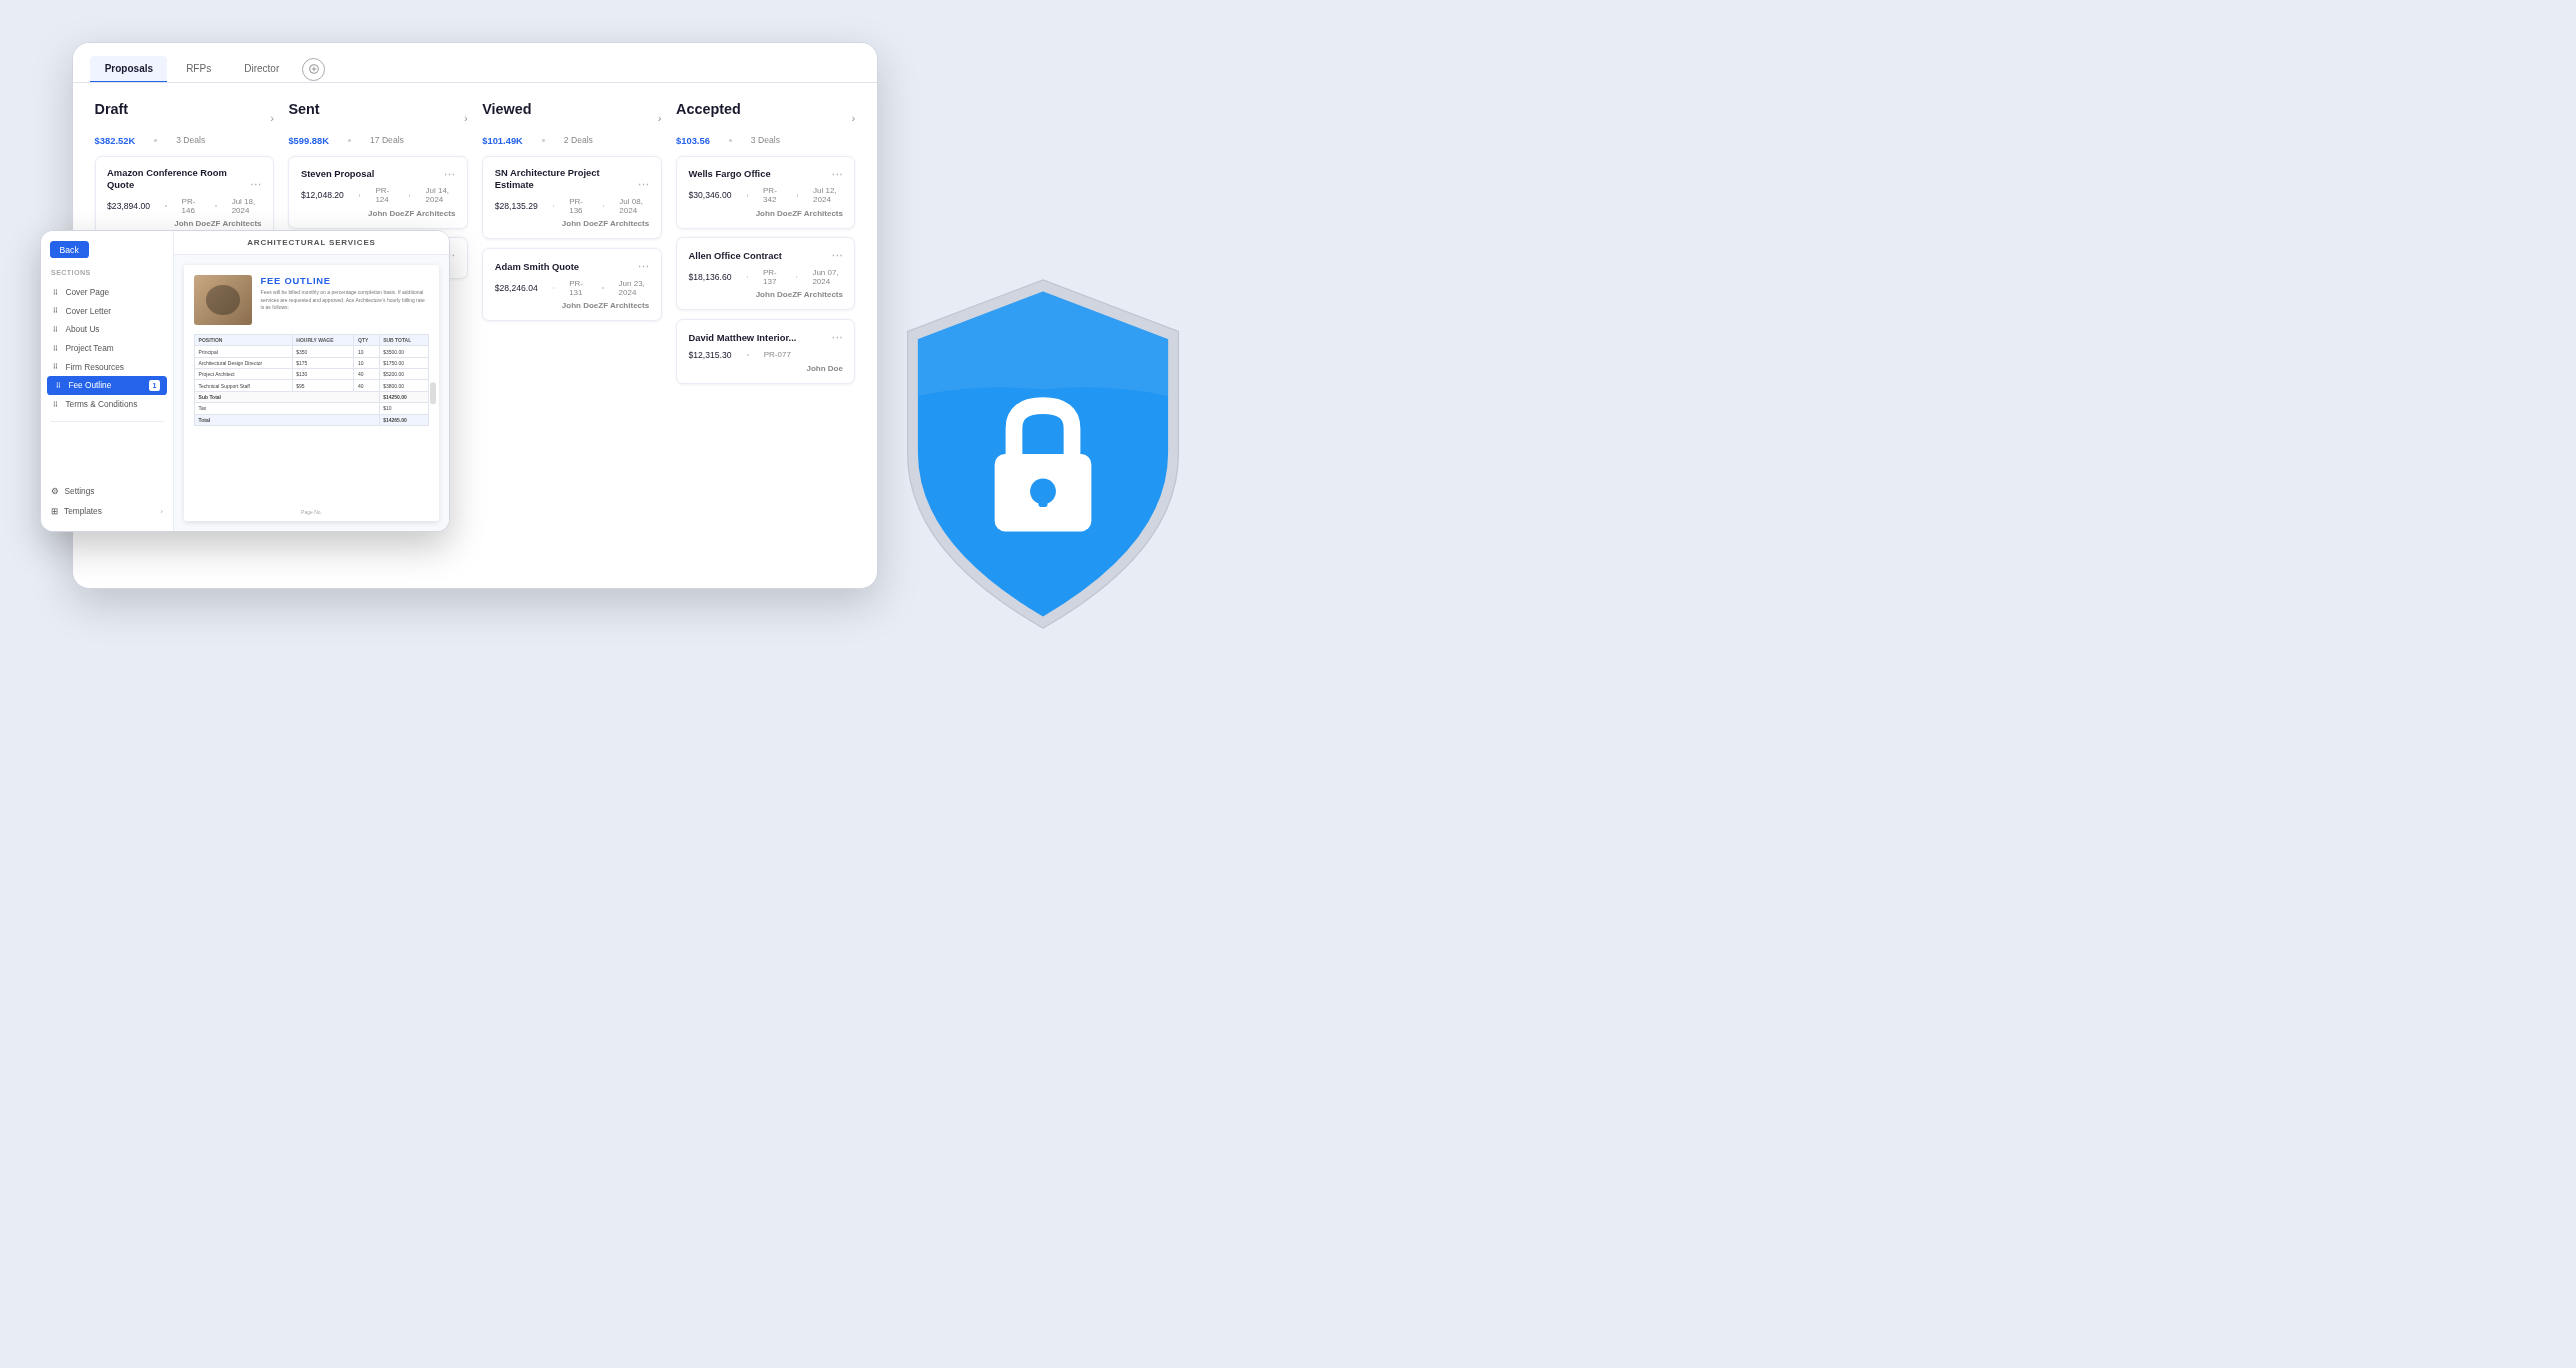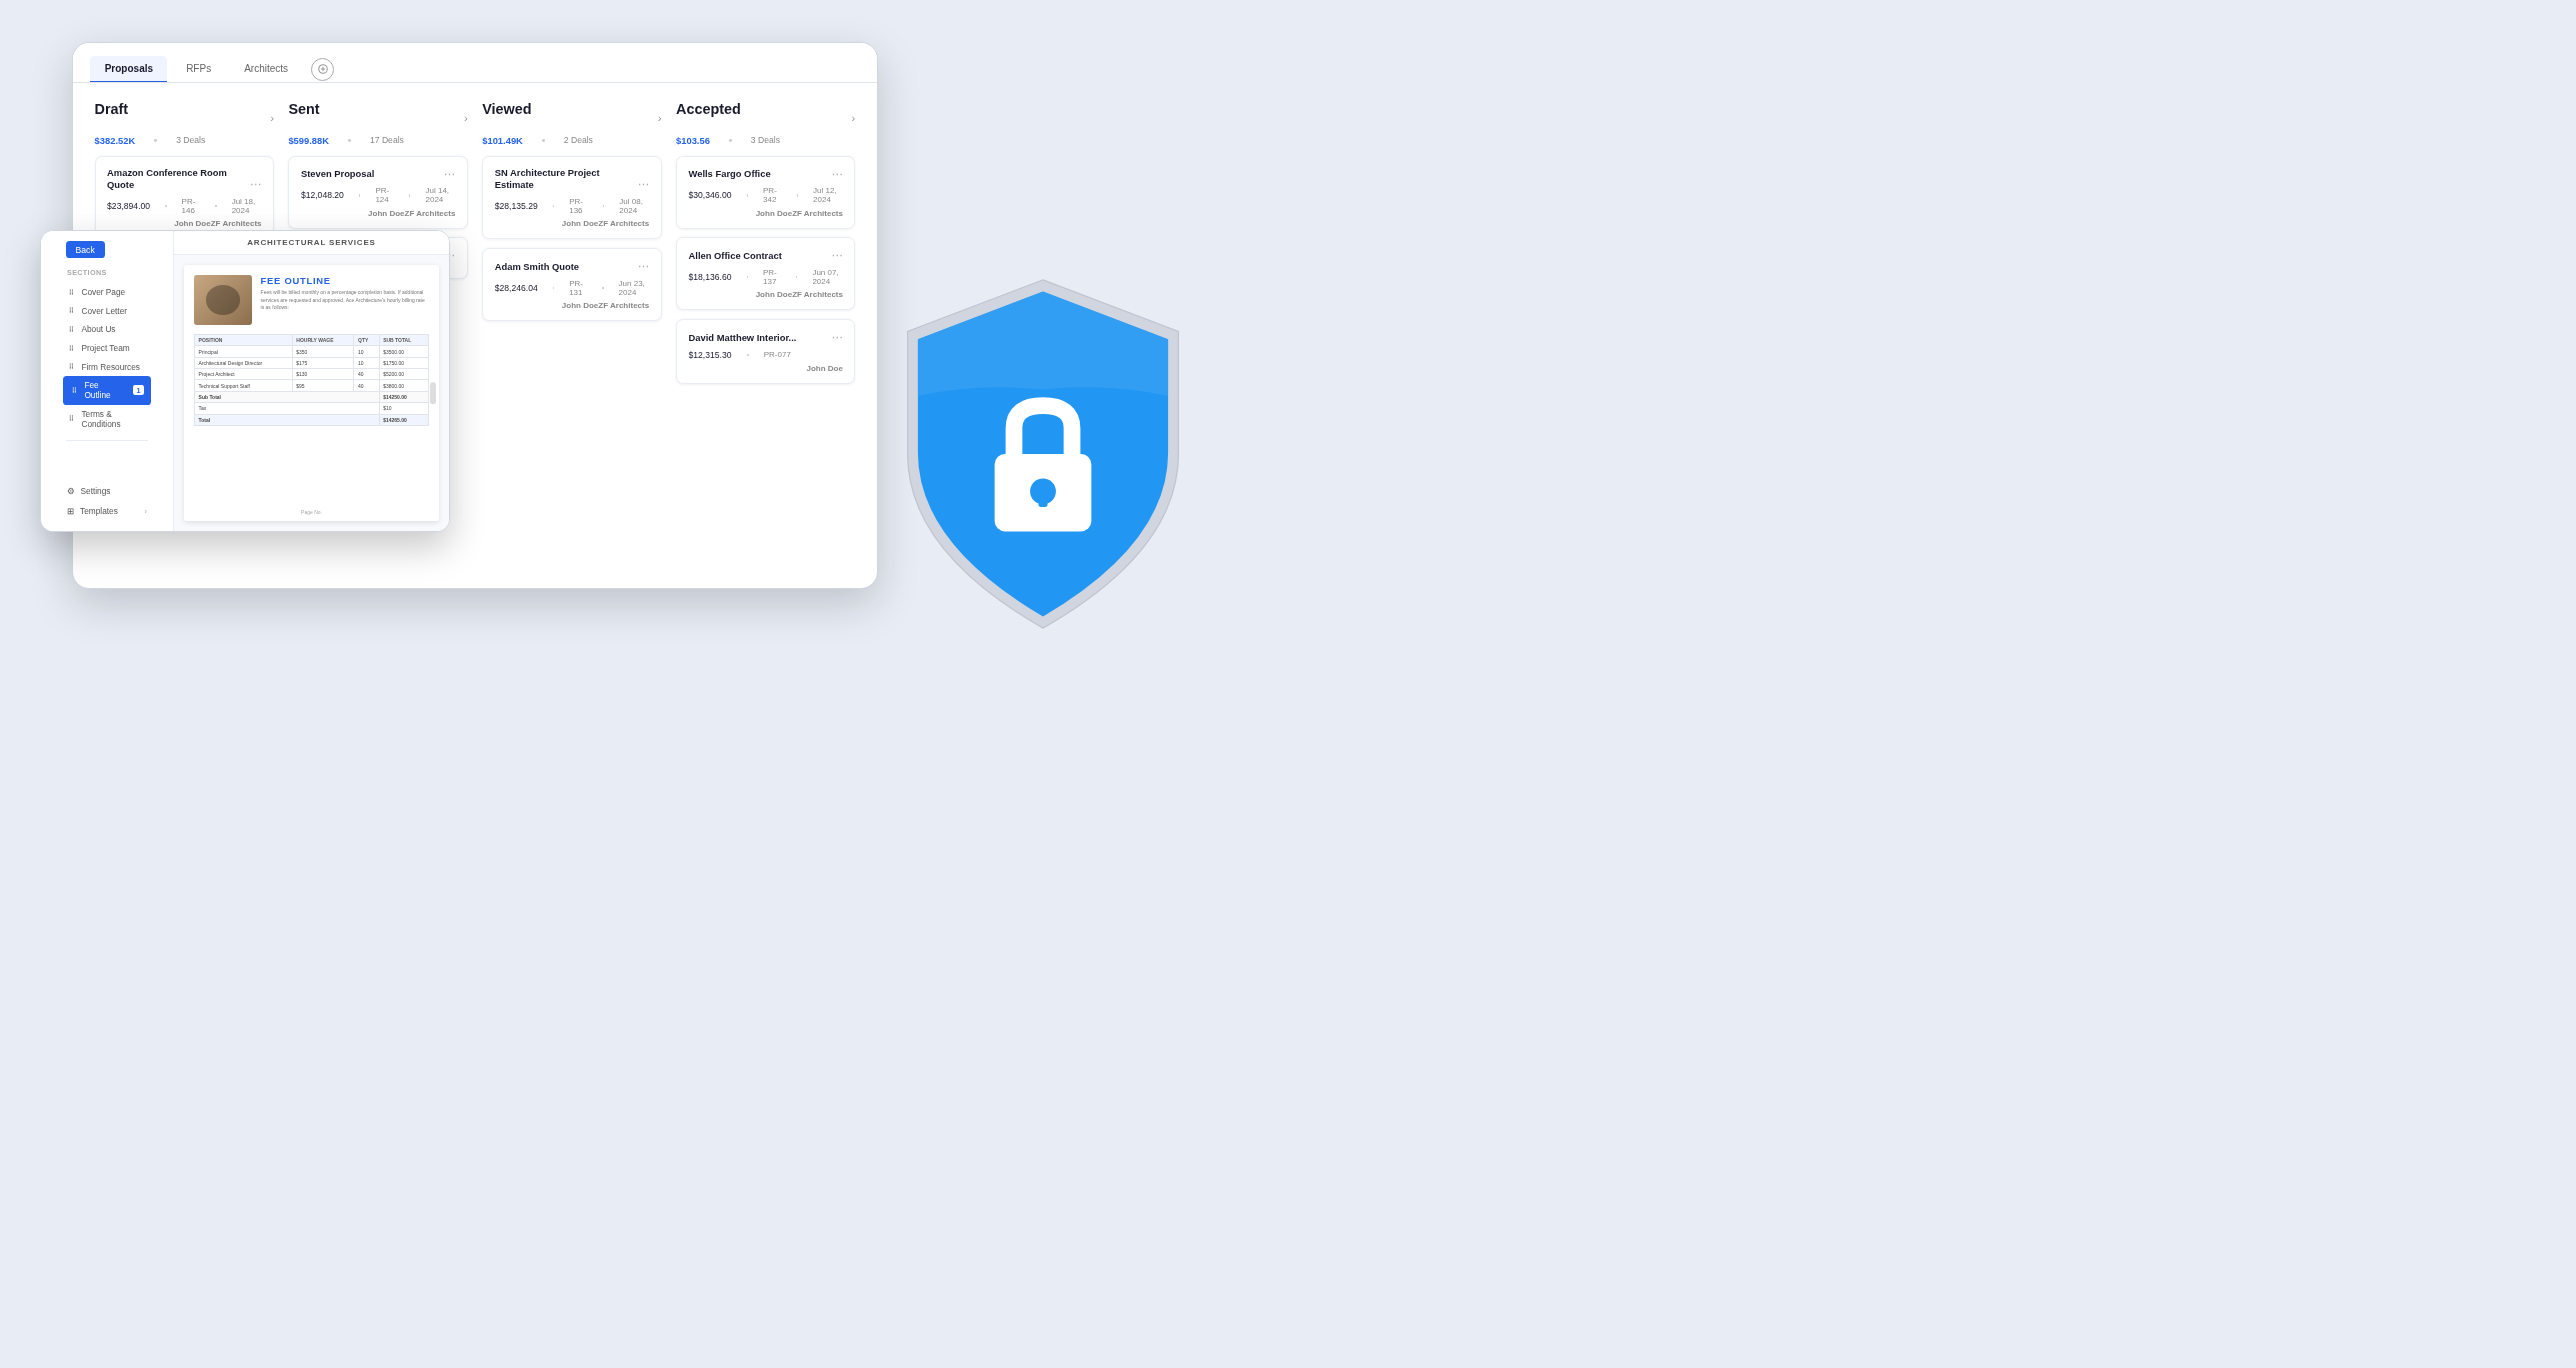--- a/index.html
+++ b/index.html
@@ -203,21 +203,21 @@
       height: 100%;
     }
 
     
     .sidebar {
       width: 133px;
       background: #fff;
       border-right: 0.7px solid #e8ecf4;
       display: flex;
       flex-direction: column;
-      padding: 10px 16px;
+      padding: 10px 0;
       flex-shrink: 0;
     }
 
     .back-btn {
       background: #2563eb;
       color: #fff;
       border: none;
       border-radius: 3.6px;
       padding: 3.6px 10px;
       font-size: 8.6px;
@@ -442,21 +442,21 @@
   </style>
 </head>
 <body>
 
 <div class="main-tablet">
   <div class="main-tablet-inner">
 
     <div class="tabs-bar">
       <button class="tab active">Proposals</button>
       <button class="tab">RFPs</button>
-      <button class="tab">Architects</button>
+      <button class="tab">Director</button>
       <div class="tab-add">
         <svg width="10" height="10" viewBox="0 0 14 14" fill="none" xmlns="http://www.w3.org/2000/svg">
           <circle cx="7" cy="7" r="6" stroke="#999" stroke-width="1.5"></circle>
           <line x1="7" y1="4" x2="7" y2="10" stroke="#999" stroke-width="1.5"></line>
           <line x1="4" y1="7" x2="10" y2="7" stroke="#999" stroke-width="1.5"></line>
         </svg>
       </div>
     </div>
 
     <div class="kanban">

